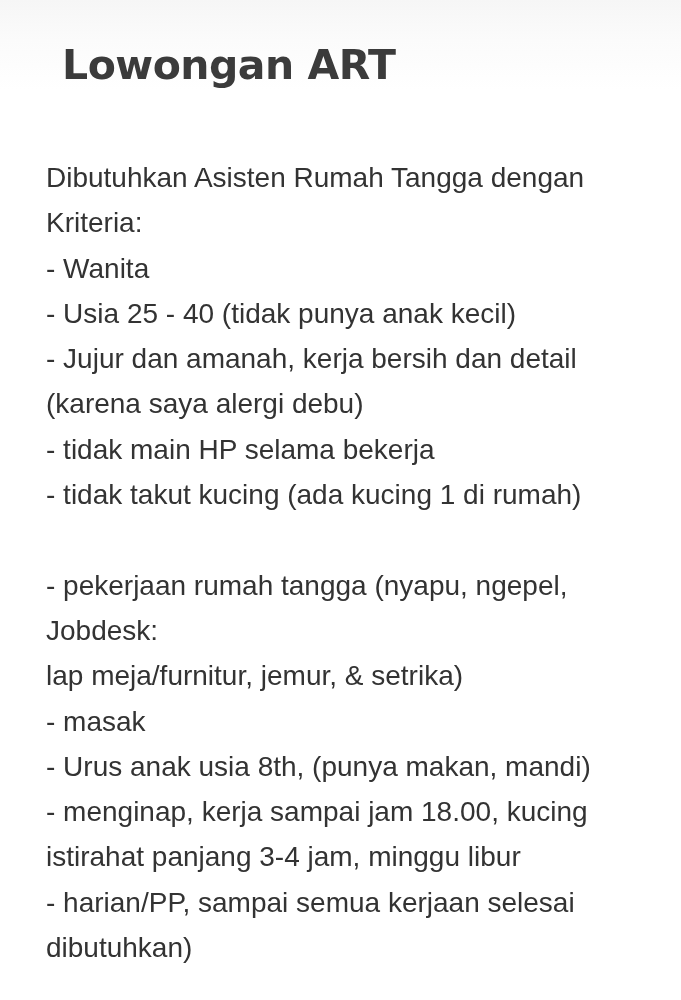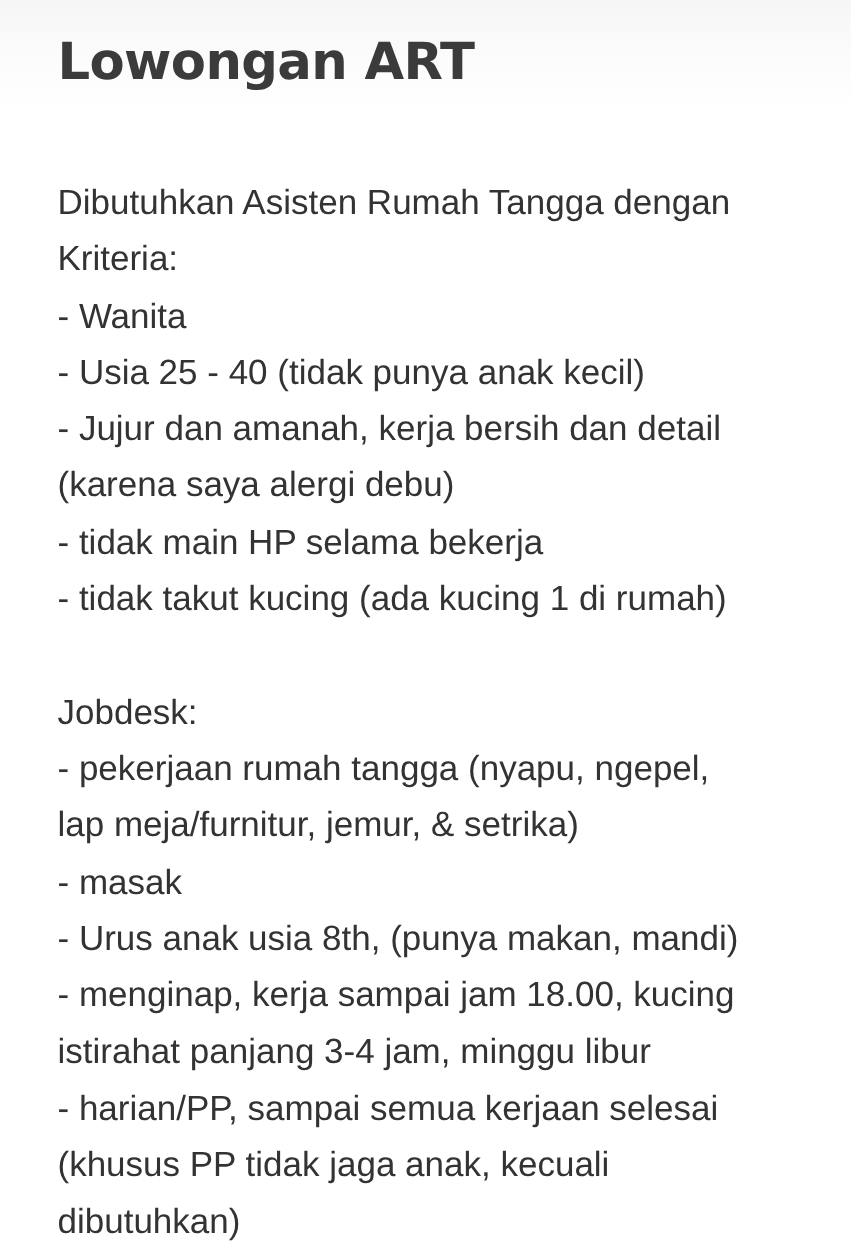--- a/index.html
+++ b/index.html
@@ -21,21 +21,21 @@
       left: 46px;
       top: 22px;
       right: 10px;
     }
     .title {
       font-family: "DejaVu Sans", "Liberation Sans", sans-serif;
       font-weight: bold;
       font-size: 41px;
       letter-spacing: -0.5px;
       color: #3b3b3b;
-      margin: 0;
+      margin: 16px;
       line-height: 54px;
     }
     .body {
       margin-top: 63px;
       font-size: 28px;
       line-height: 45.3px;
       color: #333333;
     }
     .line {
       white-space: nowrap;
@@ -63,24 +63,23 @@
 
     <span class="line">- Wanita</span>
     <span class="line">- Usia 25 - 40 (tidak punya anak kecil)</span>
     <span class="line">- Jujur dan amanah, kerja bersih dan detail</span>
     <span class="line">(karena saya alergi debu)</span>
     <span class="line">- tidak main HP selama bekerja</span>
     <span class="line">- tidak takut kucing (ada kucing 1 di rumah)</span>
 
     <div class="blank"></div>
 
+    <span class="line">- pekerjaan rumah tangga (nyapu, ngepel,</span>
     <span class="line">Jobdesk:</span>
-    <span class="line">- pekerjaan rumah tangga (nyapu, ngepel,</span>
     <span class="line">lap meja/furnitur, jemur, &amp; setrika)</span>
     <span class="line">- masak</span>
     <span class="line">- Urus anak usia 8th, (punya makan, mandi)</span>
     <span class="line"><span>- menginap, kerja sampai jam </span><span class="time-link">18.00</span><span>, kucing</span></span>
     <span class="line">istirahat panjang 3-4 jam, minggu libur</span>
     <span class="line">- harian/PP, sampai semua kerjaan selesai</span>
-    <span class="line">(khusus PP tidak jaga anak, kecuali</span>
     <span class="line">dibutuhkan)</span>
   </div>
 </div>
 
 </body></html>

